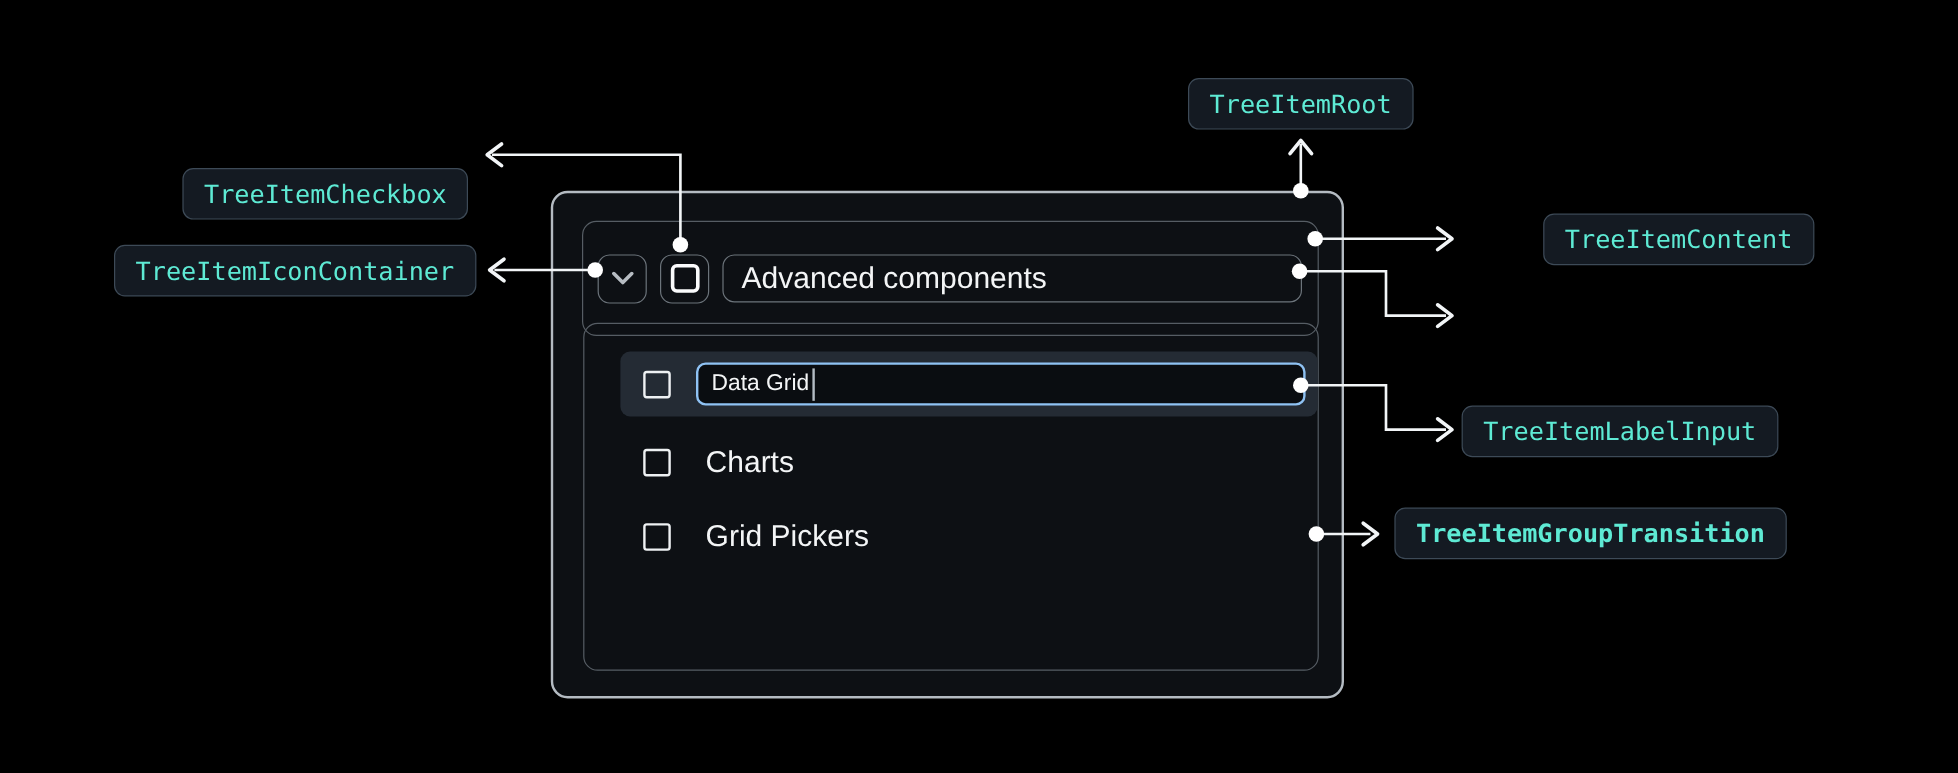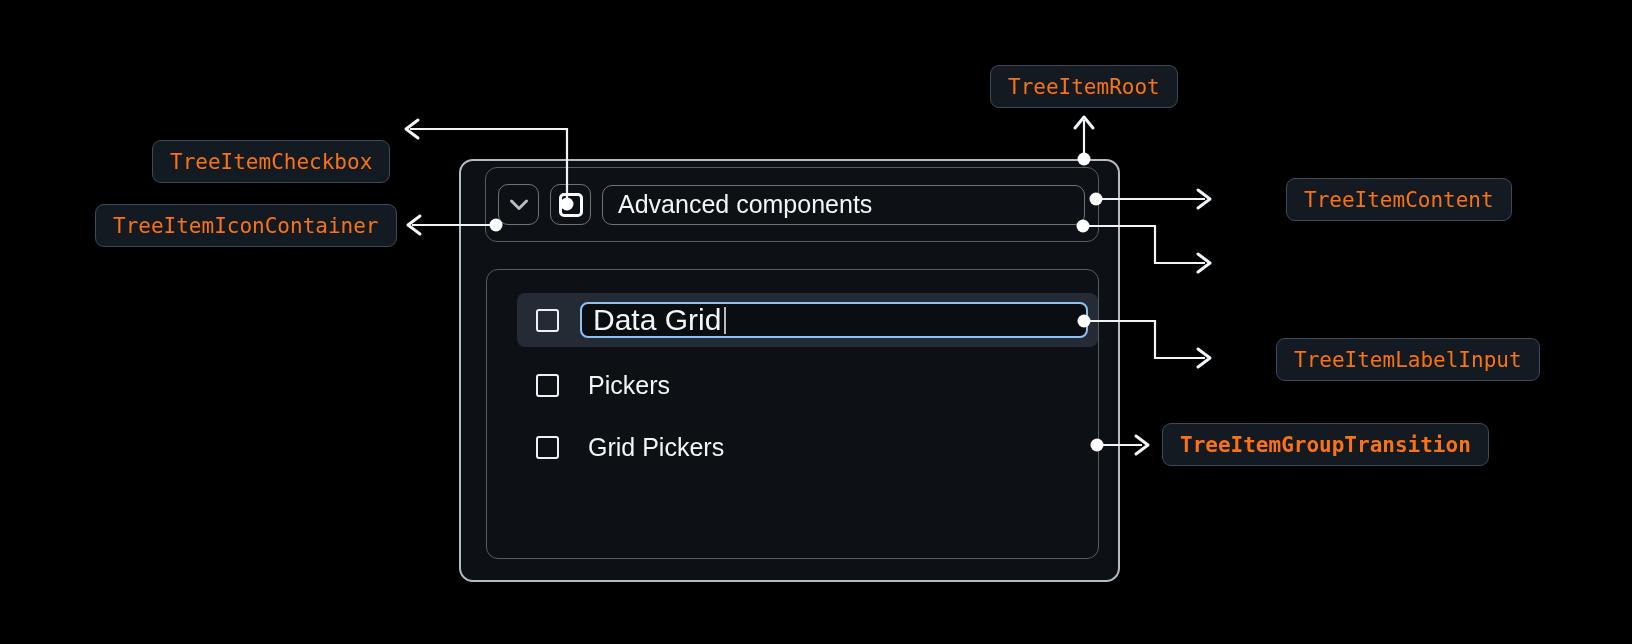--- a/index.html
+++ b/index.html
@@ -32,41 +32,41 @@
   
   .badge {
     position: absolute;
     z-index: 11;
     height: 43px;
     line-height: 43px;
     padding: 0 17px;
     background: #141a22;
     border: 1.5px solid #3d4a57;
     border-radius: 9px;
-    color: #f97316;
+    color: #5eead4;
     font-family: "DejaVu Sans Mono", "Liberation Mono", monospace;
     font-size: 21px;
     white-space: nowrap;
     box-sizing: border-box;
   }
 
   
   .panel {
     position: absolute;
     left: 459px; top: 159px;
     width: 661px; height: 423px;
     background: #0d1014;
     border: 2px solid #b4bbc2;
     border-radius: 14px;
     box-sizing: border-box;
   }
   .content-row {
     position: absolute;
-    left: 24px; top: 6px;
-    width: 614px; height: 75px;
+    left: 24px; top: 23px;
+    width: 614px; height: 96px;
     border: 1.5px solid #565d64;
     border-radius: 12px;
     box-sizing: border-box;
     display: flex;
     align-items: center;
     padding-left: 12px;
   }
   .icon-btn {
     width: 41px; height: 41px;
     border: 1.5px solid #6c747b;
@@ -136,21 +136,21 @@
     margin-left: 21px;
     width: 508px; height: 36px;
     background: #0a0d11;
     border: 2px solid #8fc2f3;
     border-radius: 8px;
     box-sizing: border-box;
     display: flex;
     align-items: center;
     padding-left: 11px;
     color: #f3f5f6;
-    font-size: 30px;
+    font-size: 19px;
   }
   .caret {
     display: inline-block;
     width: 2px; height: 27px;
     background: #b3bcc4;
     margin-left: 3px;
   }
   .chevron-svg { display: block; }
 </style>
 </head>
@@ -200,21 +200,21 @@
       <line x1="1097" y1="445" x2="1142" y2="445"></line>
       <path d="M1136 436 L1148 445 L1136 454"></path>
       <circle cx="1097" cy="445" r="6.5"></circle>
     </g>
   </svg>
 
   <div class="badge" style="left:152px; top:108px;margin-top:32px;">TreeItemCheckbox</div>
   <div class="badge" style="left:95px; top:204px;">TreeItemIconContainer</div>
   <div class="badge" style="left:990px; top:65px;">TreeItemRoot</div>
   <div class="badge" style="left:1286px; top:178px;">TreeItemContent</div>
-  <div class="badge" style="left:1276px; top:338px;text-align:center;">TreeItemLabelInput</div>
+  <div class="badge" style="left:1218px; top:338px;text-align:center;">TreeItemLabelInput</div>
   <div class="badge" style="left:1162px; top:423px;font-weight:bold;">TreeItemGroupTransition</div>
 
   <div class="panel">
 
     <div class="content-row">
       <div class="icon-btn">
         <svg class="chevron-svg" width="20" height="12" viewBox="0 0 20 12">
           <path d="M2.5 2 L10 9.5 L17.5 2" fill="none" stroke="#b6bcc2" stroke-width="3" stroke-linecap="round" stroke-linejoin="round"></path>
         </svg>
       </div>
@@ -231,21 +231,21 @@
       <div class="tree-row row-editing">
         <div class="row-checkbox"></div>
         <div class="label-input">
           <span>Data Grid</span>
           <span class="caret"></span>
         </div>
       </div>
 
       <div class="tree-row plain" style="margin-top:11px;">
         <div class="row-checkbox"></div>
-        <span class="row-label">Pickers</span>
+        <span class="row-label">Charts</span>
       </div>
 
       <div class="tree-row plain">
         <div class="row-checkbox"></div>
         <span class="row-label">Grid Pickers</span>
       </div>
 
 
     </div>
   </div>

